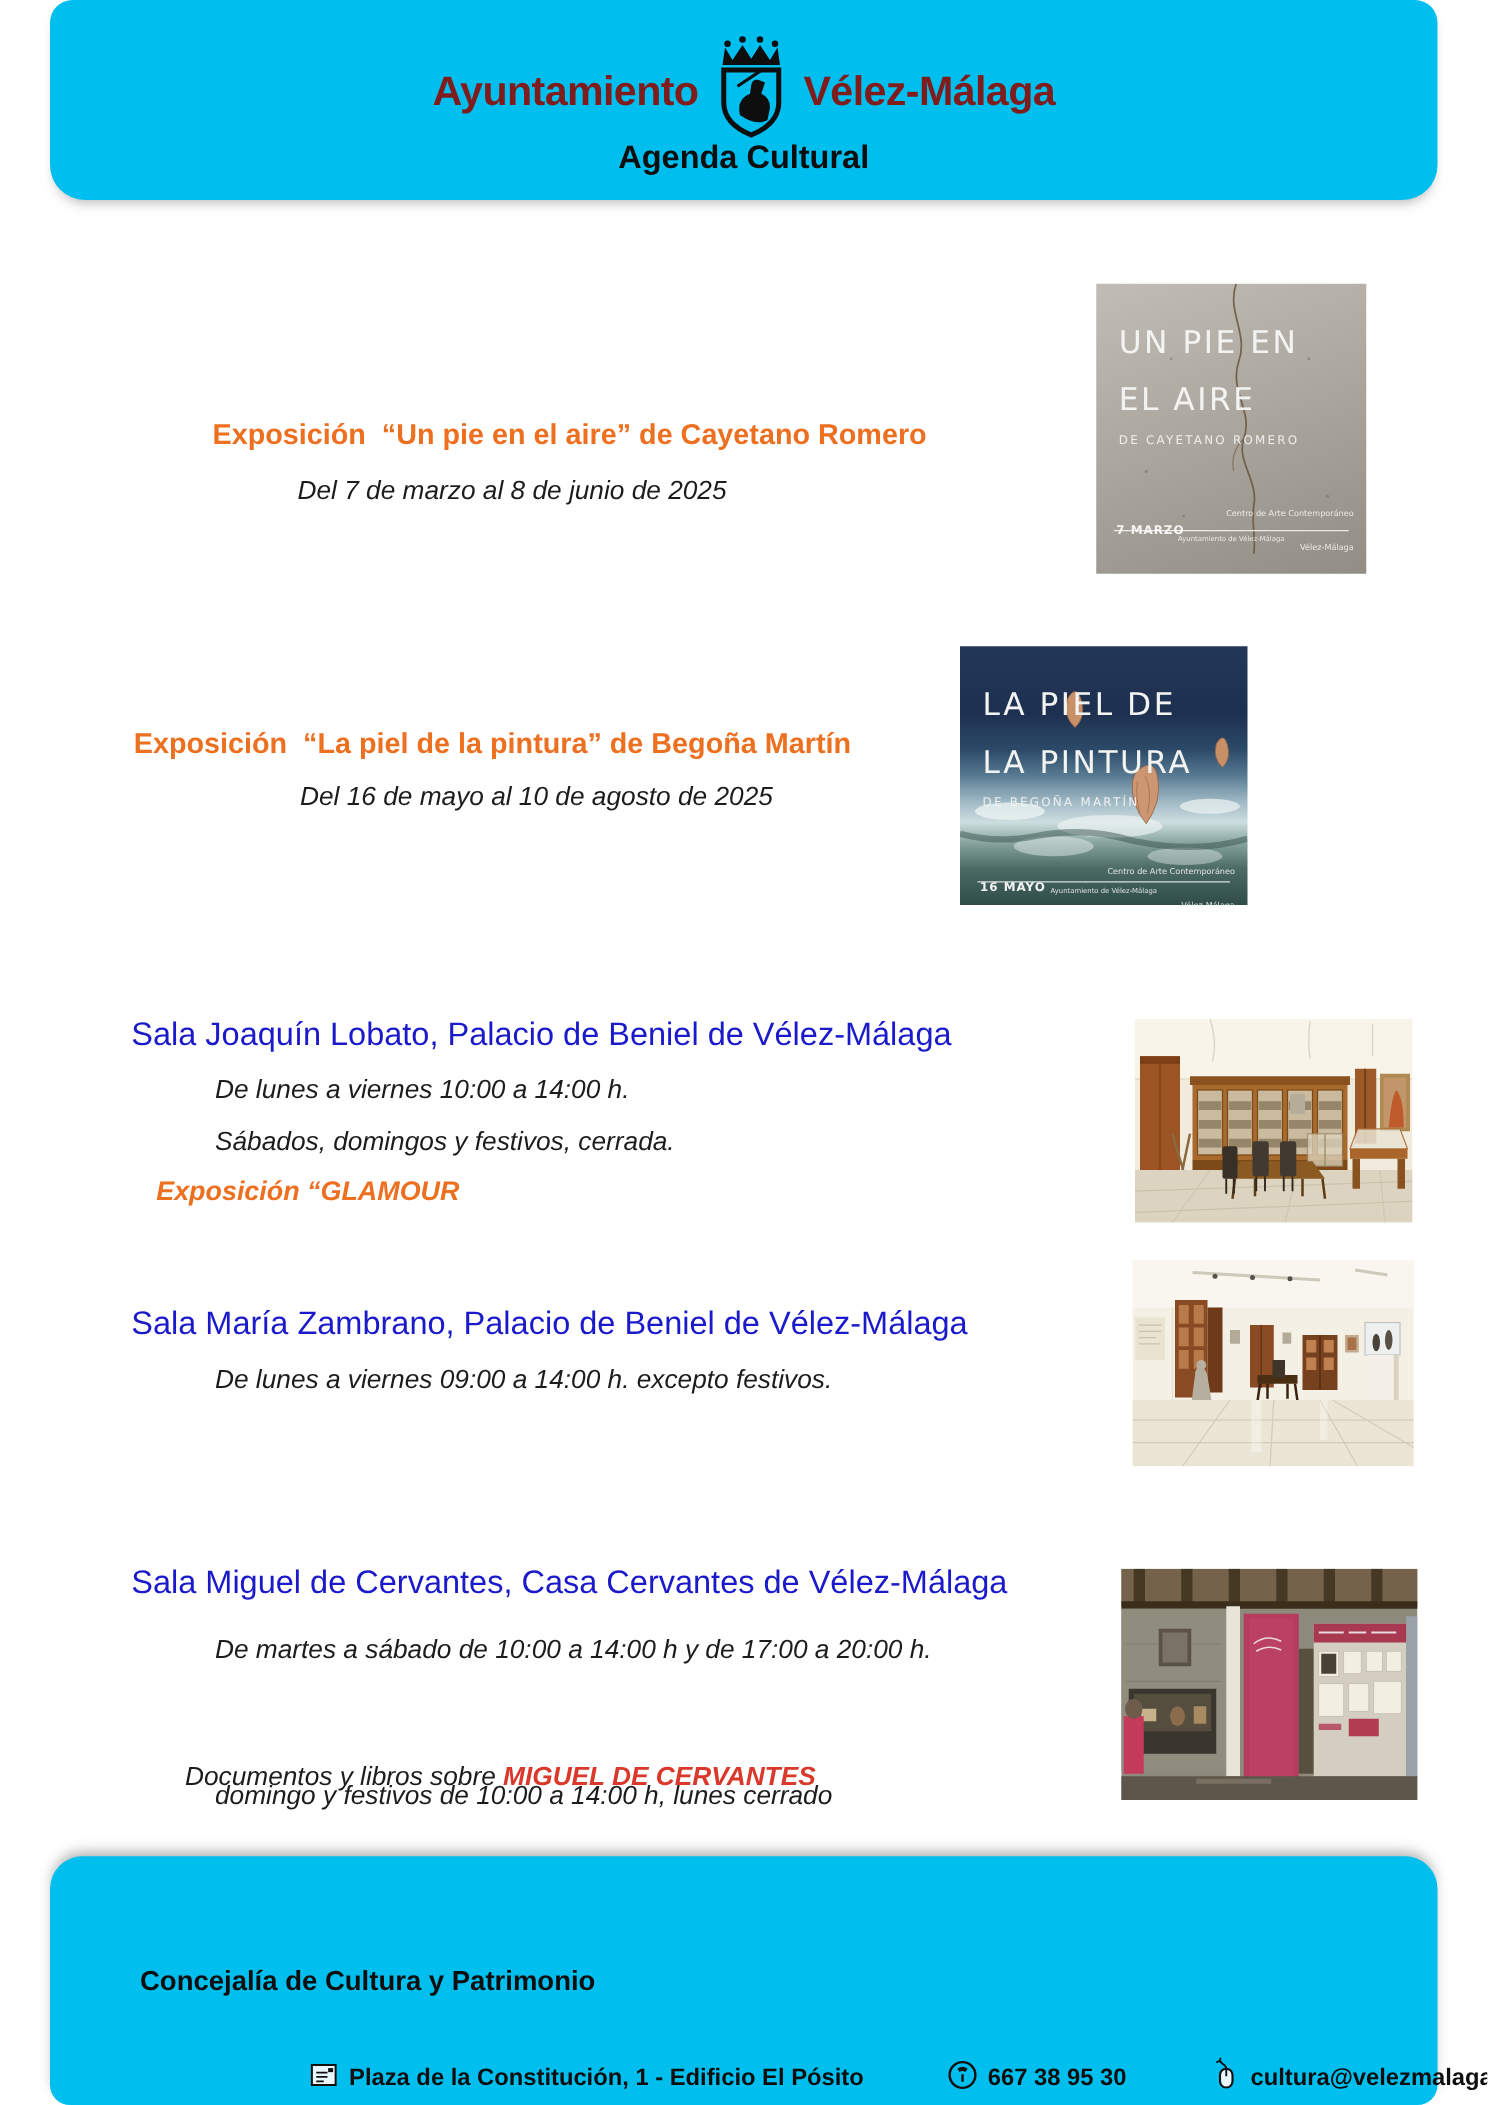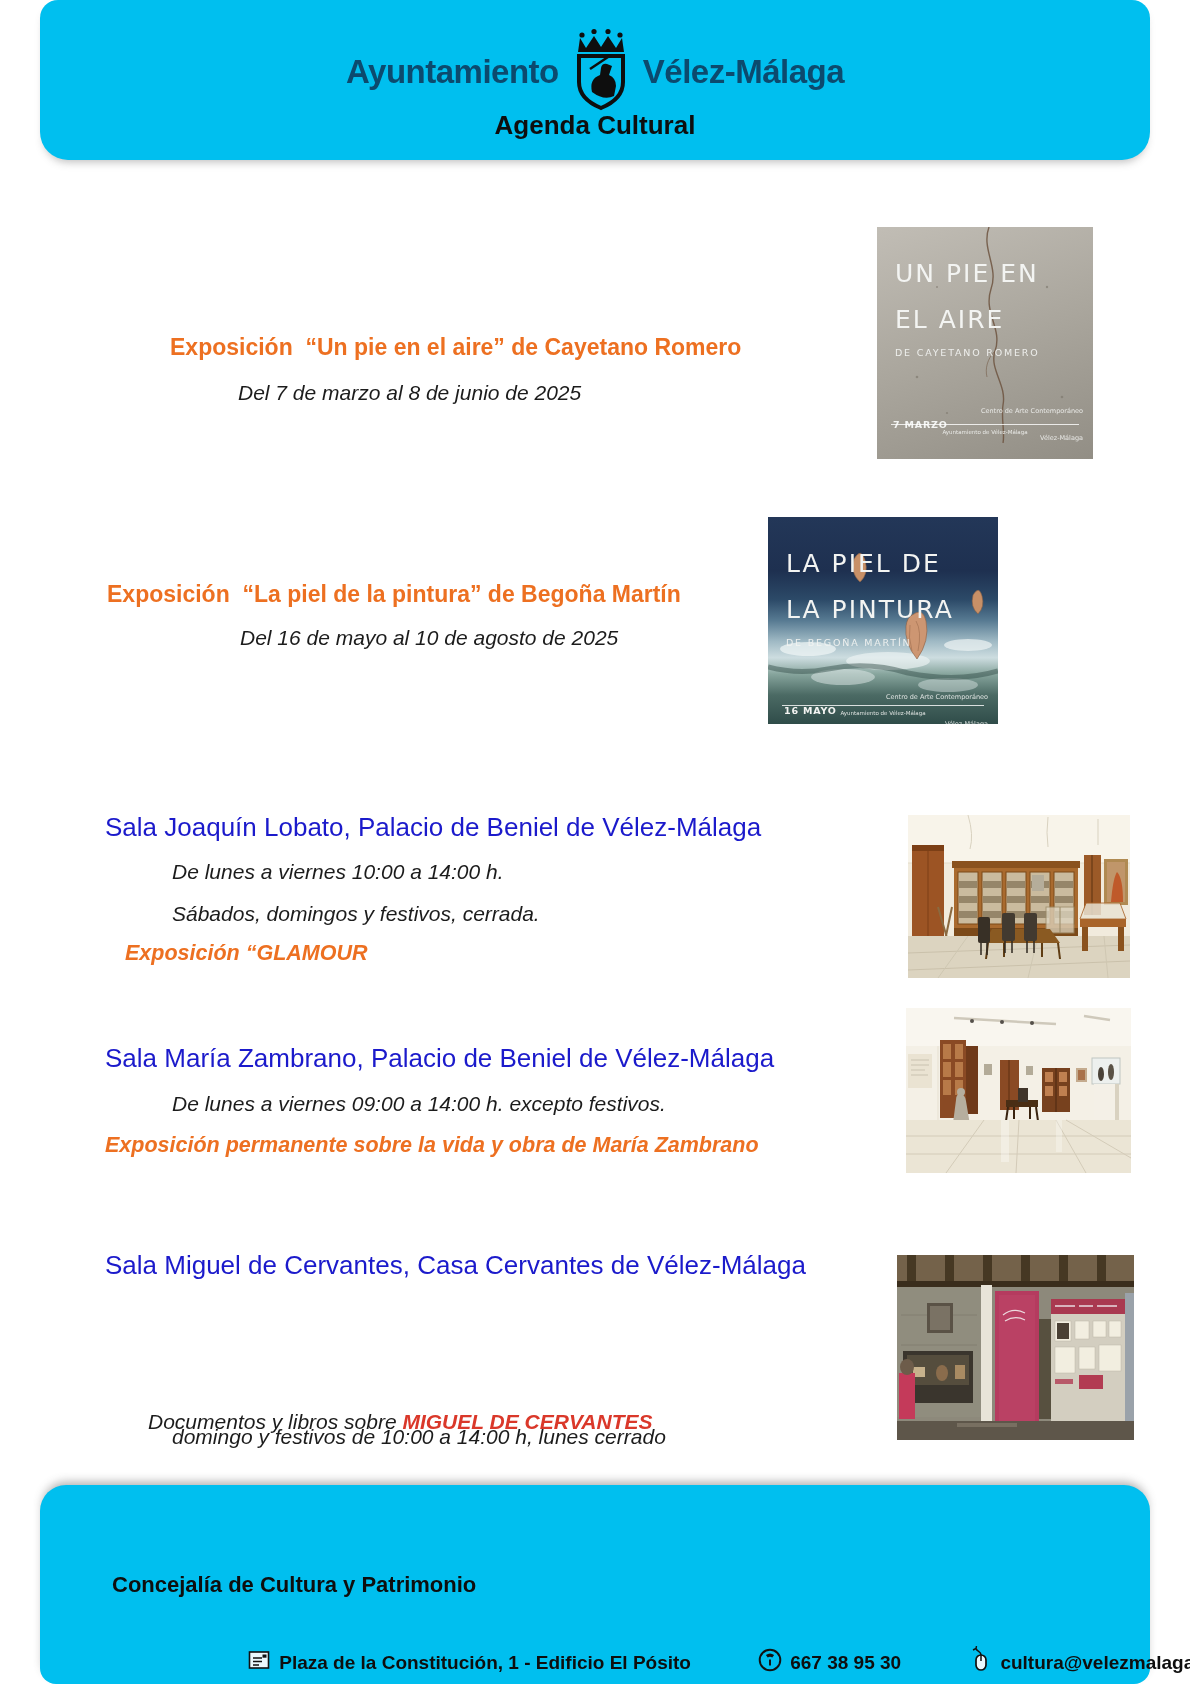--- a/index.html
+++ b/index.html
@@ -7,21 +7,21 @@
   .page{position:relative;width:1190px;height:1684px;background:#fff;overflow:hidden;
         font-family:"Liberation Sans",sans-serif;color:var(--ink);}
   .abs{position:absolute;white-space:pre;}
 
   
   .band{position:absolute;left:40px;width:1110px;background:var(--band);}
   .band-header{top:0;height:160px;border-radius:18px 18px 28px 28px;box-shadow:0 6px 9px -4px rgba(90,90,90,.40);}
   .band-footer{top:1485px;height:199px;border-radius:26px 26px 16px 16px;box-shadow:0 -6px 10px -3px rgba(80,80,80,.45);}
 
   .header-row1{position:absolute;left:0;right:0;top:28px;display:flex;justify-content:center;align-items:center;gap:13px;}
-  .header-org,.header-city{font-size:33px;font-weight:bold;color:#0c4a6e;letter-spacing:-.5px;white-space:pre;}
+  .header-org,.header-city{font-size:33px;font-weight:bold;color:#7f1d1d;letter-spacing:-.5px;white-space:pre;}
   .header-sub{position:absolute;left:0;right:0;top:110px;text-align:center;font-size:26px;font-weight:bold;color:#0e0e0e;}
 
   
   .otitle{font-size:23px;font-weight:bold;color:var(--orange);}
   .iline{font-size:21px;font-style:italic;color:var(--ink);}
   .vname{font-size:26px;font-weight:normal;color:var(--blue);}
   .exline{font-size:21.5px;font-weight:bold;font-style:italic;color:var(--orange);}
   .note-prefix{font-size:21px;font-style:italic;color:var(--ink);text-align:center;}
   .note-hl{font-size:21px;font-style:italic;font-weight:bold;color:var(--red);}
 
@@ -205,21 +205,20 @@
     <polygon points="84,114 142,114 152,128 76,128" fill="#8a5a22"></polygon>
     <path d="M80 128 l-2 16 M150 128 l2 16 M96 128 l0 14 M134 128 l0 14" stroke="#5f3d14" stroke-width="2"></path>
     <rect x="94" y="98" width="13" height="28" rx="2" fill="#423a30"></rect>
     <rect x="116" y="98" width="13" height="28" rx="2" fill="#423a30"></rect>
     <rect x="70" y="102" width="12" height="26" rx="2" fill="#383026"></rect>
     <path d="M97 126 v12 M104 126 v12 M119 126 v12 M126 126 v12 M73 128 v12 M79 128 v12" stroke="#2e271f" stroke-width="1.5"></path>
   </svg>
 
   <div class="abs vname" style="left:105px;top:1043px">Sala María Zambrano, Palacio de Beniel de Vélez-Málaga</div>
   <div class="abs iline" style="left:172px;top:1092px">De lunes a viernes 09:00 a 14:00 h. excepto festivos.</div>
-  <div class="abs exline" style="left:105px;top:1133px">Exposición permanente sobre la vida y obra de María Zambrano</div>
 
   <svg class="photo" style="left:906px;top:1008px" width="225" height="165" viewBox="0 0 225 165">
     <rect width="225" height="165" fill="#f4f0e6"></rect>
     <rect width="225" height="38" fill="#f9f6ef"></rect>
     <path d="M48 10 L150 16" stroke="#cfc9bb" stroke-width="2.5"></path>
     <path d="M178 8 l26 4" stroke="#cfc9bb" stroke-width="2.5"></path>
     <circle cx="66" cy="13" r="2" fill="#55504a"></circle>
       <circle cx="96" cy="14" r="2" fill="#55504a"></circle>
       <circle cx="126" cy="15" r="2" fill="#55504a"></circle>
     <line x1="32" y1="38" x2="32" y2="112" stroke="#e6e0d1"></line>
@@ -260,20 +259,21 @@
     <path d="M102 99 l-2 14 M130 99 l2 14 M108 99 v12 M124 99 v12" stroke="#3a2410" stroke-width="2"></path>
     <rect x="112" y="80" width="10" height="14" fill="#3f352a"></rect>
     <rect y="112" width="225" height="53" fill="#ebe5d5"></rect>
     <path d="M0 128 h225 M0 146 h225" stroke="#d3cbb8"></path>
     <path d="M40 165 L78 112 M110 165 L113 112 M180 165 L150 112 M225 150 L160 112" stroke="#d3cbb8"></path>
     <rect x="95" y="112" width="8" height="42" fill="#ffffff" opacity=".35"></rect>
     <rect x="150" y="112" width="6" height="32" fill="#ffffff" opacity=".3"></rect>
   </svg>
 
   <div class="abs vname" style="left:105px;top:1250px">Sala Miguel de Cervantes, Casa Cervantes de Vélez-Málaga</div>
+  <div class="abs iline" style="left:172px;top:1308px">De martes a sábado de 10:00 a 14:00 h y de 17:00 a 20:00 h.</div>
   <div class="abs iline" style="left:172px;top:1425px">domingo y festivos de 10:00 a 14:00 h, lunes cerrado</div>
   <div class="abs" style="left:148px;top:1410px"><span class="note-prefix">Documentos y libros sobre </span><span class="note-hl">MIGUEL DE CERVANTES</span></div>
 
   <svg class="photo" style="left:897px;top:1255px" width="237" height="185" viewBox="0 0 237 185">
     <rect width="237" height="185" fill="#8d897b"></rect>
     <rect width="237" height="30" fill="#74624a"></rect>
     <g fill="#463823">
       <rect x="10" y="0" width="9" height="28"></rect>
         <rect x="48" y="0" width="9" height="28"></rect>
       <rect x="86" y="0" width="9" height="28"></rect>

